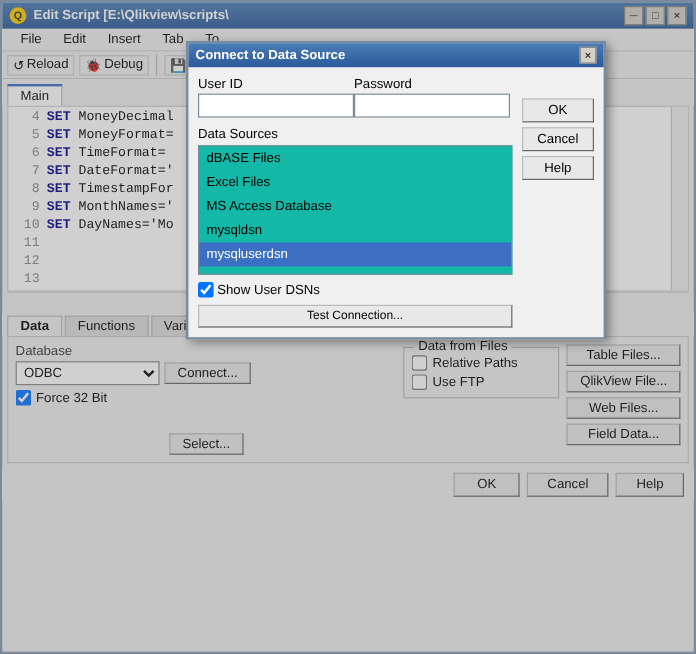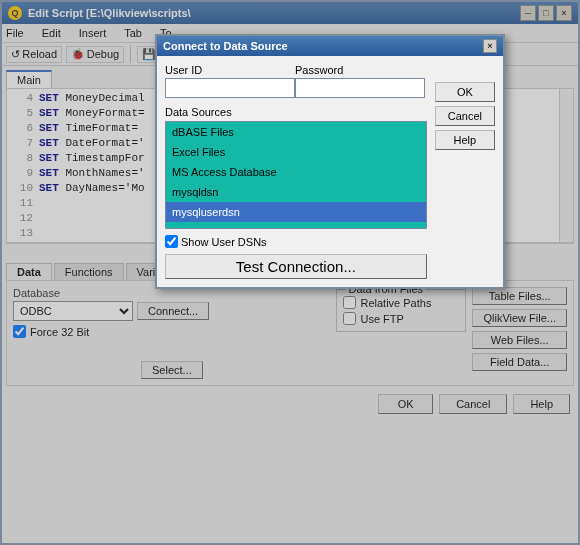--- a/index.html
+++ b/index.html
@@ -49,21 +49,21 @@
       background: #d4d0c8;
       border: 1px solid #888;
       display: flex; align-items: center; justify-content: center;
       font-size: 9px; cursor: pointer; color: #333;
     }
 
     
     .menubar {
       background: #f0f0f0;
       border-bottom: 1px solid #ccc;
-      padding: 2px 0;
+      padding: 2px 11px;
       display: flex;
       gap: 10px;
       font-size: 11px;
     }
     .menubar-item {
       padding: 1px 4px;
       cursor: pointer;
     }
 
     
@@ -328,21 +328,21 @@
       min-width: 55px;
       text-align: center;
     }
 
     .test-conn-btn {
       margin-top: 6px;
       padding: 3px 12px;
       border: 1px outset #bbb;
       background: #e8e8e8;
       cursor: pointer;
-      font-size: 15px;
+      font-size: 10px;
       width: 100%;
       text-align: center;
     }
 
     .dialog-content-area {
       display: flex;
       gap: 8px;
     }
     .dialog-left { flex: 1; }
     .dialog-right { display: flex; flex-direction: column; gap: 4px; padding-top: 18px; }

